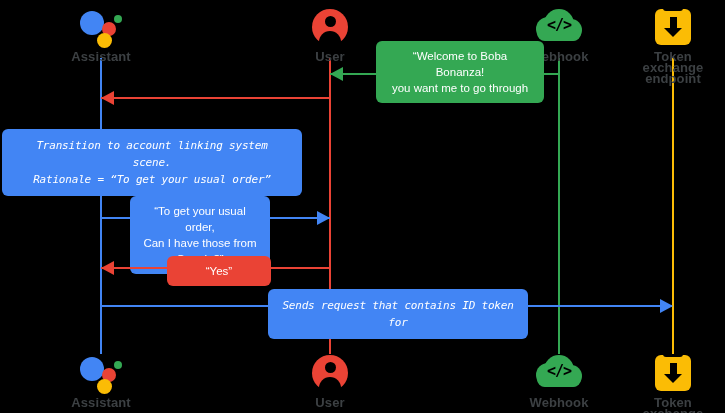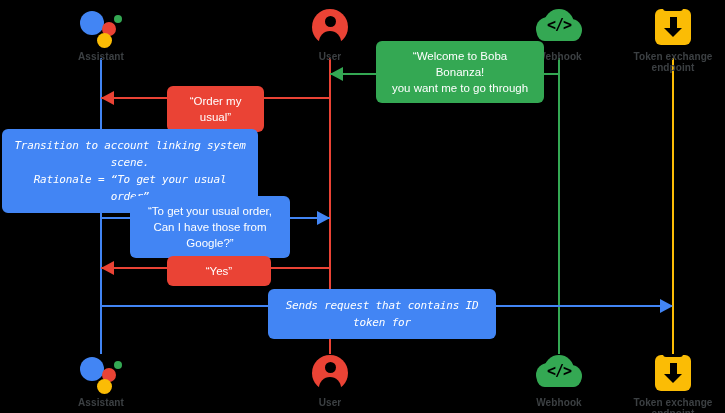--- a/index.html
+++ b/index.html
@@ -24,21 +24,21 @@
 
   
   .actor {
     position: absolute;
     width: 110px;
     text-align: center;
     transform: translateX(-55px);
   }
   .actor-label {
     margin-top: 3px;
-    font-size: 10px;
+    font-size: 13px;
     font-weight: bold;
     letter-spacing: 0.1px;
     line-height: 11px;
     color: #3c4043;
     font-family: "Liberation Sans", sans-serif;
   }
   .icon-wrap {
     height: 42px;
     display: flex;
     align-items: center;
@@ -245,45 +245,42 @@
 
   <div class="arrow-line" style="left:330px; top:73px; width:229px; background:#34a853;"></div>
   <div class="arrow-head left" style="left:330px; top:67px; color:#34a853;"></div>
   <div class="msg msg-chat msg-green" style="left:376px; top:41px; width:168px;">
     <div>“Welcome to Boba Bonanza!</div>
     <div>you want me to go through</div>
   </div>
 
   <div class="arrow-line" style="left:101px; top:97px; width:229px; background:#ea4335;"></div>
   <div class="arrow-head left" style="left:101px; top:91px; color:#ea4335;"></div>
-  <div class="msg msg-chat msg-red" style="left:167px; top:86px; width:97px;">
-    <div>“Order my usual”</div>
-  </div>
-
-  <div class="msg msg-note msg-blue" style="left:2px; top:129px; width:256px;text-align:center;">
+
+  <div class="msg msg-note msg-blue" style="left:2px; top:129px; width:300px;text-align:center;">
     <div>Transition to account linking system scene.</div>
     <div>Rationale = “To get your usual order”</div>
   </div>
 
   <div class="arrow-line" style="left:101px; top:217px; width:229px; background:#4285f4;"></div>
   <div class="arrow-head right" style="left:317px; top:211px; color:#4285f4;"></div>
-  <div class="msg msg-chat msg-blue" style="left:130px; top:196px; width:160px;">
+  <div class="msg msg-chat msg-blue" style="left:130px; top:196px; width:140px;">
     <div>“To get your usual order,</div>
     <div>Can I have those from Google?”</div>
   </div>
 
   <div class="arrow-line" style="left:101px; top:267px; width:229px; background:#ea4335;"></div>
   <div class="arrow-head left" style="left:101px; top:261px; color:#ea4335;"></div>
   <div class="msg msg-chat msg-red" style="left:167px; top:256px; width:104px;">
     <div>“Yes”</div>
   </div>
 
   <div class="arrow-line" style="left:101px; top:305px; width:571px; background:#4285f4;"></div>
   <div class="arrow-head right" style="left:660px; top:299px; color:#4285f4;"></div>
-  <div class="msg msg-note msg-blue" style="left:268px; top:289px; width:228px;">
+  <div class="msg msg-note msg-blue" style="left:268px; top:289px; width:260px;">
     <div>Sends request that contains ID token for</div>
   </div>
 
   <div class="actor" style="left:101px; top:352px;">
     <div class="icon-wrap">
       <div class="assistant-icon">
         <i class="ga-blue"></i>
           <i class="ga-red"></i>
           <i class="ga-yellow"></i>
           <i class="ga-green"></i>

